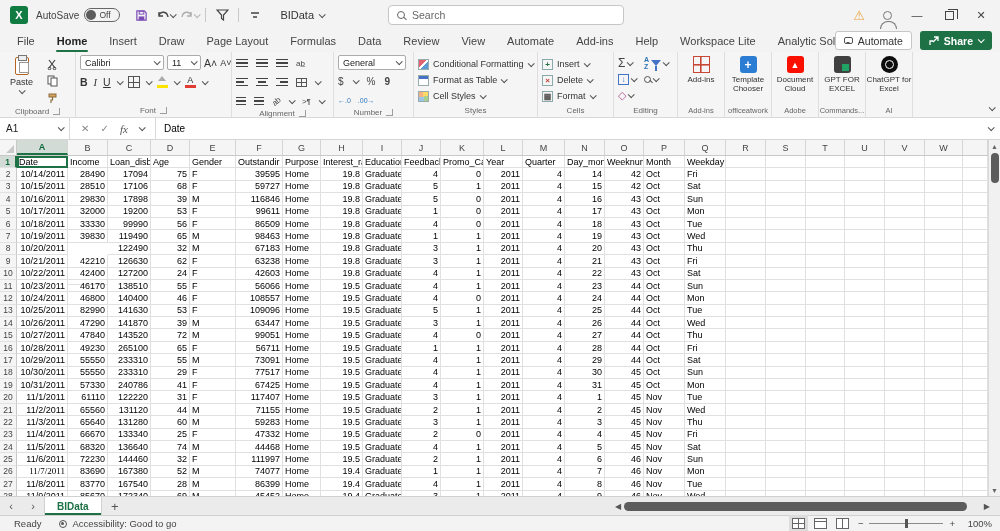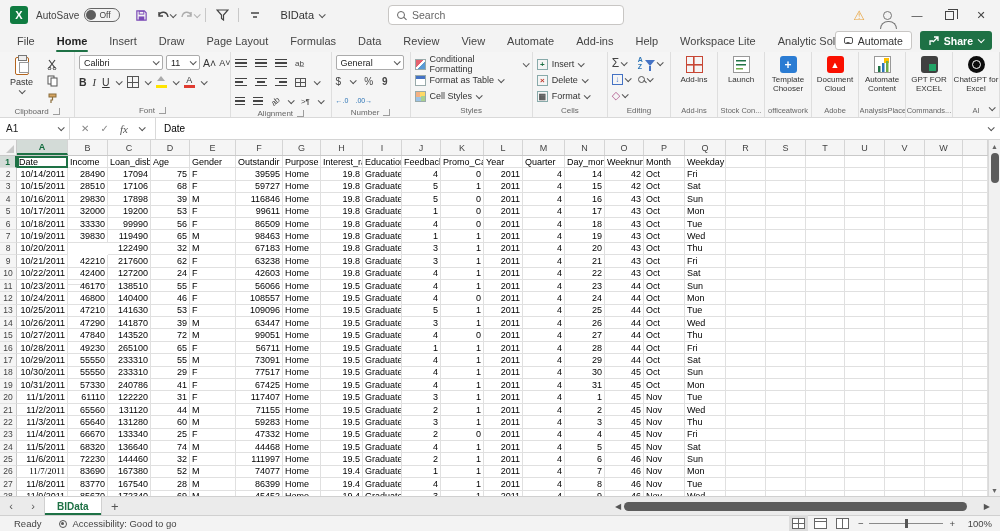--- a/index.html
+++ b/index.html
@@ -516,38 +516,28 @@
       </div>
   </div>
 
   <div class="addins-wrap">
       <div class="addin">
         <span class="ai-icon ic-addins-grid"></span>
         <span class="ai-label">Add-ins</span>
         <span class="ai-group">Add-ins</span>
       </div>
       <div class="addin">
-        <span class="ai-icon ic-launch"></span>
-        <span class="ai-label">Launch</span>
-        <span class="ai-group">Stock Con...</span>
-      </div>
-      <div class="addin">
         <span class="ai-icon ic-template">+</span>
         <span class="ai-label">Template Chooser</span>
         <span class="ai-group">officeatwork</span>
       </div>
       <div class="addin">
         <span class="ai-icon ic-adobe">▲</span>
         <span class="ai-label">Document Cloud</span>
         <span class="ai-group">Adobe</span>
-      </div>
-      <div class="addin">
-        <span class="ai-icon ic-automate"></span>
-        <span class="ai-label">Automate Content</span>
-        <span class="ai-group">AnalysisPlace</span>
       </div>
       <div class="addin">
         <span class="ai-icon ic-gpt"></span>
         <span class="ai-label">GPT FOR EXCEL</span>
         <span class="ai-group">Commands...</span>
       </div>
       <div class="addin">
         <span class="ai-icon ic-chatgpt"></span>
         <span class="ai-label">ChatGPT for Excel</span>
         <span class="ai-group">AI</span>
@@ -820,21 +810,21 @@
         <div class="cell" style="width: 39px;"></div>
         <div class="cell" style="width: 40px;"></div>
         <div class="cell" style="width: 40px;"></div>
         <div class="cell" style="width: 38px;"></div>
         <div class="cell" style="width: 25px;"></div>
       </div>
       <div class="grow">
         <div class="rowhdr">9</div>
         <div class="cell ar" style="width: 51px;">10/21/2011</div>
         <div class="cell ar" style="width: 40px;">42210</div>
-        <div class="cell ar" style="width: 43px;">217600</div>
+        <div class="cell ar" style="width: 43px;">126630</div>
         <div class="cell ar" style="width: 39px;">62</div>
         <div class="cell" style="width: 46px;">F</div>
         <div class="cell ar" style="width: 47px;">63238</div>
         <div class="cell" style="width: 38px;">Home</div>
         <div class="cell ar" style="width: 42px;">19.8</div>
         <div class="cell" style="width: 39px;">Graduate</div>
         <div class="cell ar" style="width: 39px;">3</div>
         <div class="cell ar" style="width: 43px;">1</div>
         <div class="cell ar" style="width: 39px;">2011</div>
         <div class="cell ar" style="width: 42px;">4</div>
@@ -927,21 +917,21 @@
         <div class="cell" style="width: 40px;"></div>
         <div class="cell" style="width: 39px;"></div>
         <div class="cell" style="width: 40px;"></div>
         <div class="cell" style="width: 40px;"></div>
         <div class="cell" style="width: 38px;"></div>
         <div class="cell" style="width: 25px;"></div>
       </div>
       <div class="grow">
         <div class="rowhdr">13</div>
         <div class="cell ar" style="width: 51px;">10/25/2011</div>
-        <div class="cell ar" style="width: 40px;">47210</div>
+        <div class="cell ar" style="width: 40px;">82990</div>
         <div class="cell ar" style="width: 43px;">141630</div>
         <div class="cell ar" style="width: 39px;">53</div>
         <div class="cell" style="width: 46px;">F</div>
         <div class="cell ar" style="width: 47px;">109096</div>
         <div class="cell" style="width: 38px;">Home</div>
         <div class="cell ar" style="width: 42px;">19.5</div>
         <div class="cell" style="width: 39px;">Graduate</div>
         <div class="cell ar" style="width: 39px;">5</div>
         <div class="cell ar" style="width: 43px;">1</div>
         <div class="cell ar" style="width: 39px;">2011</div>

